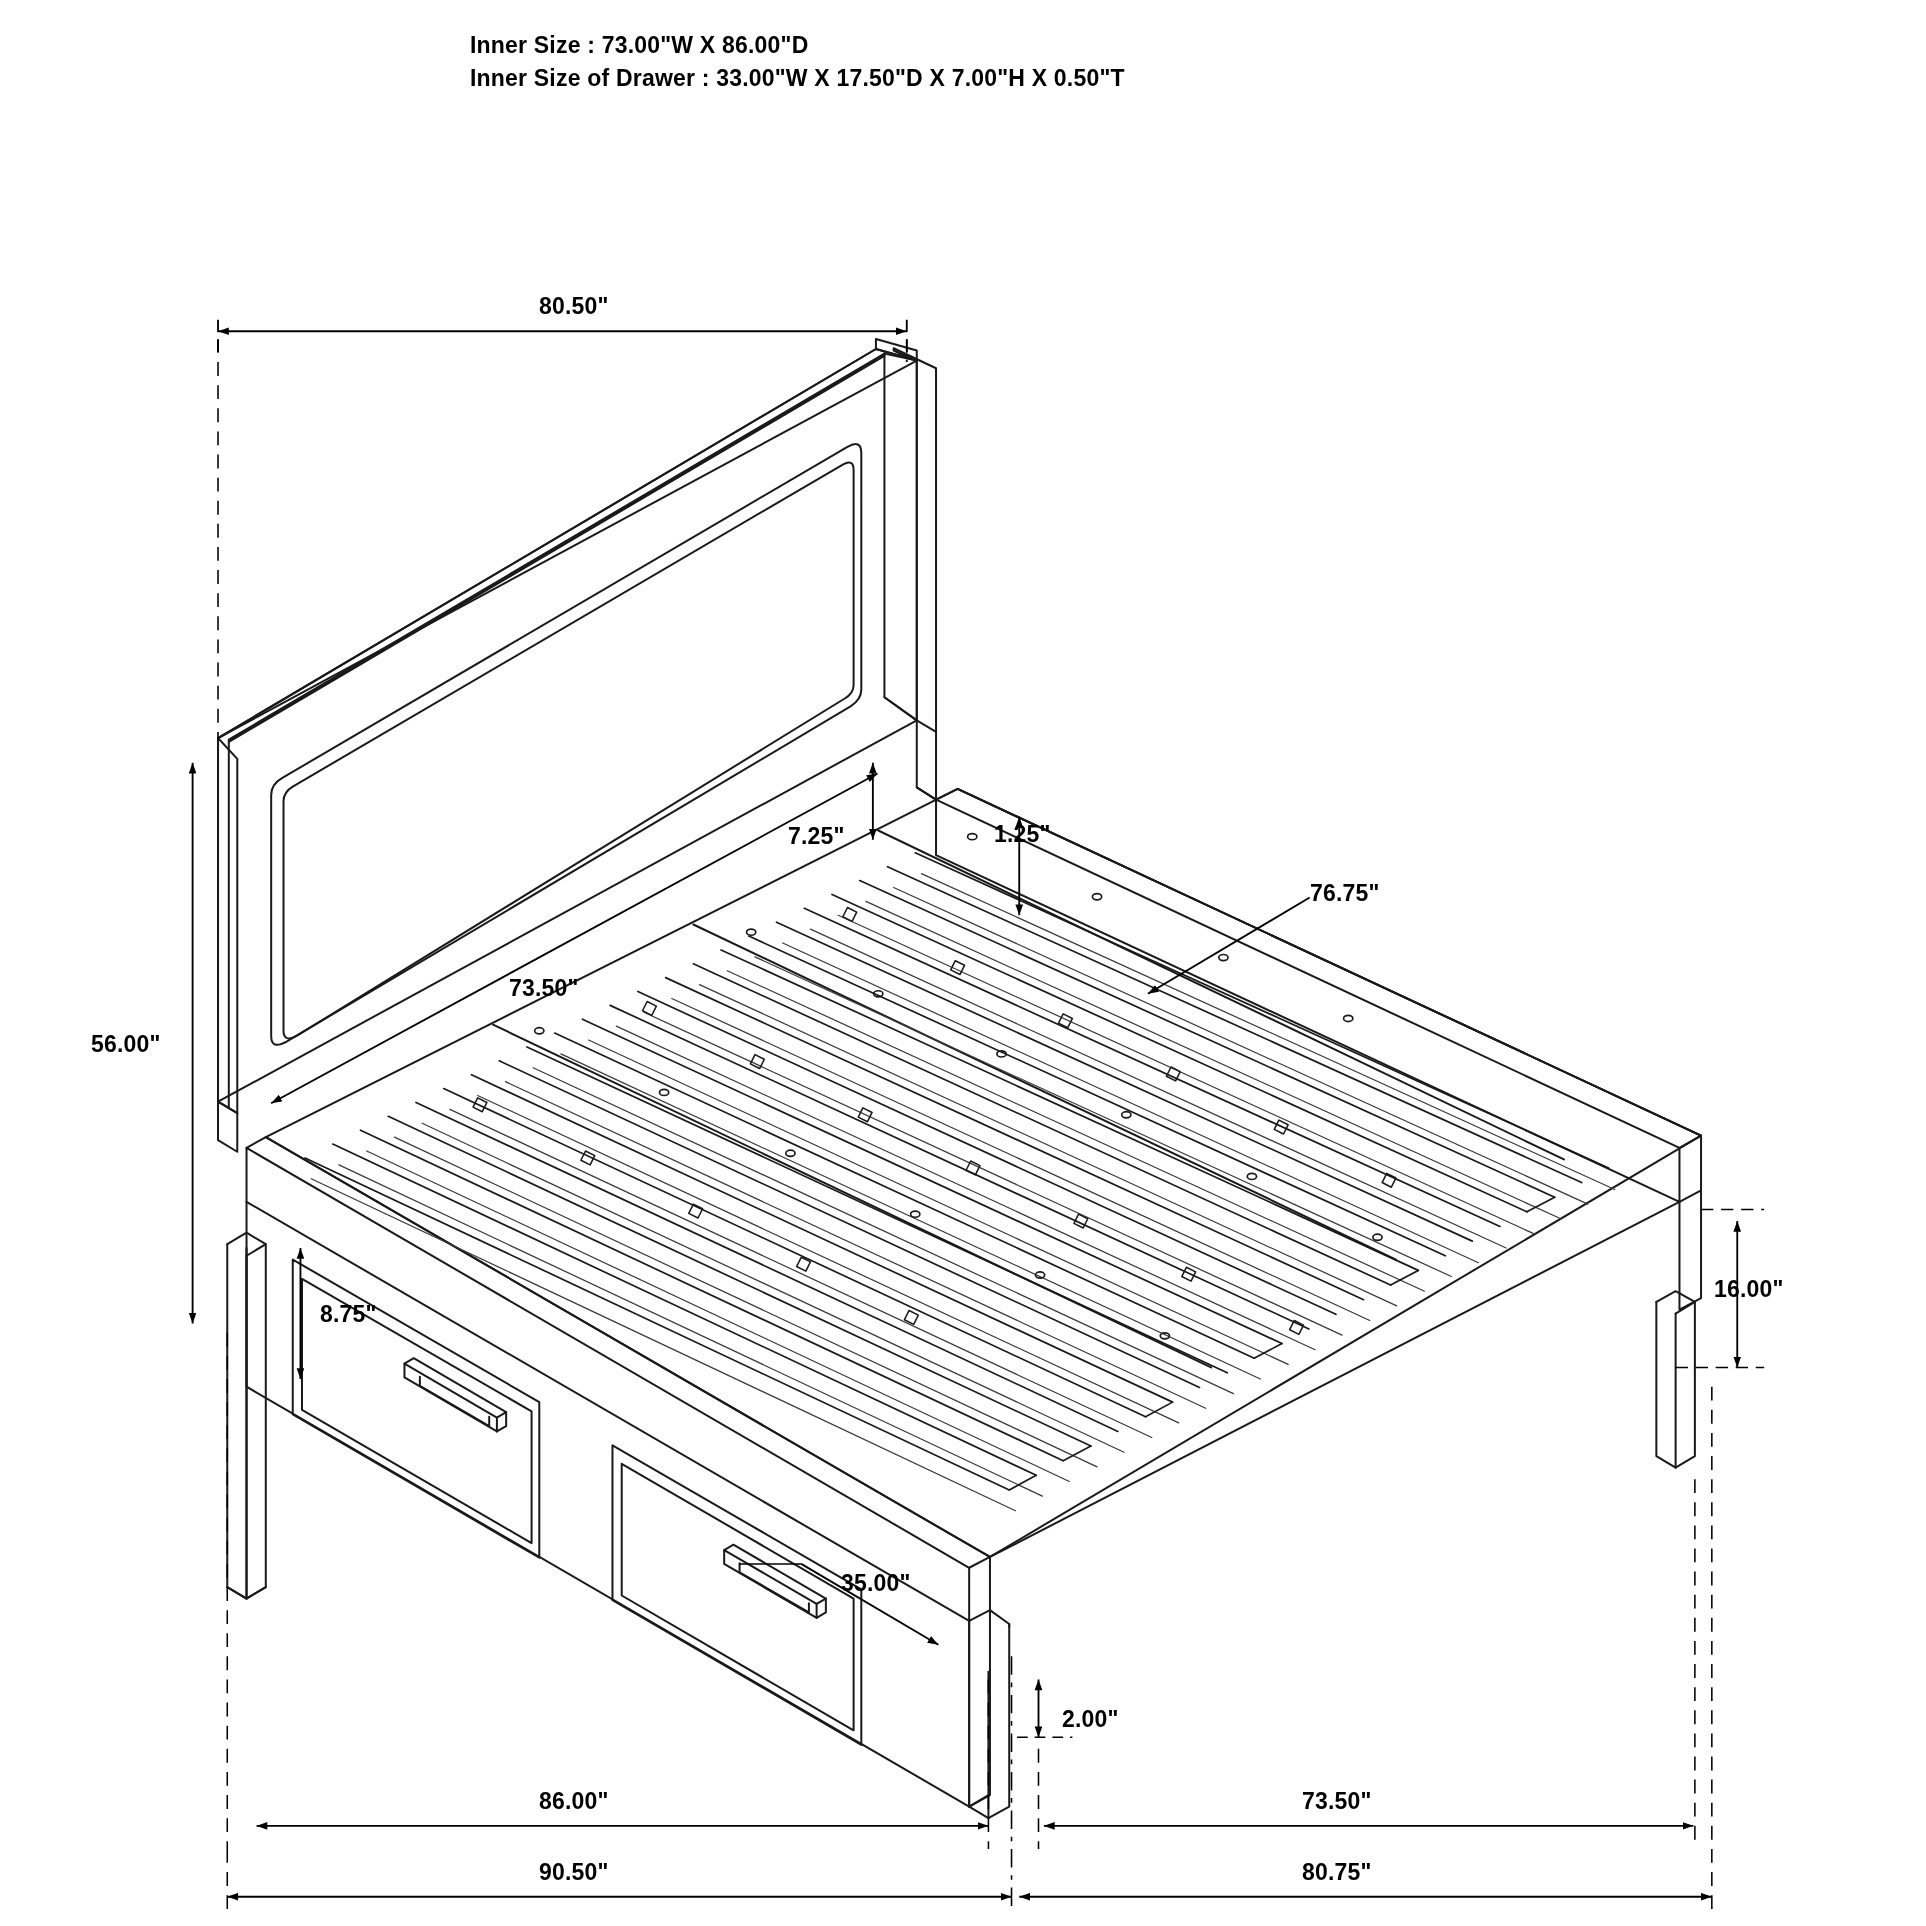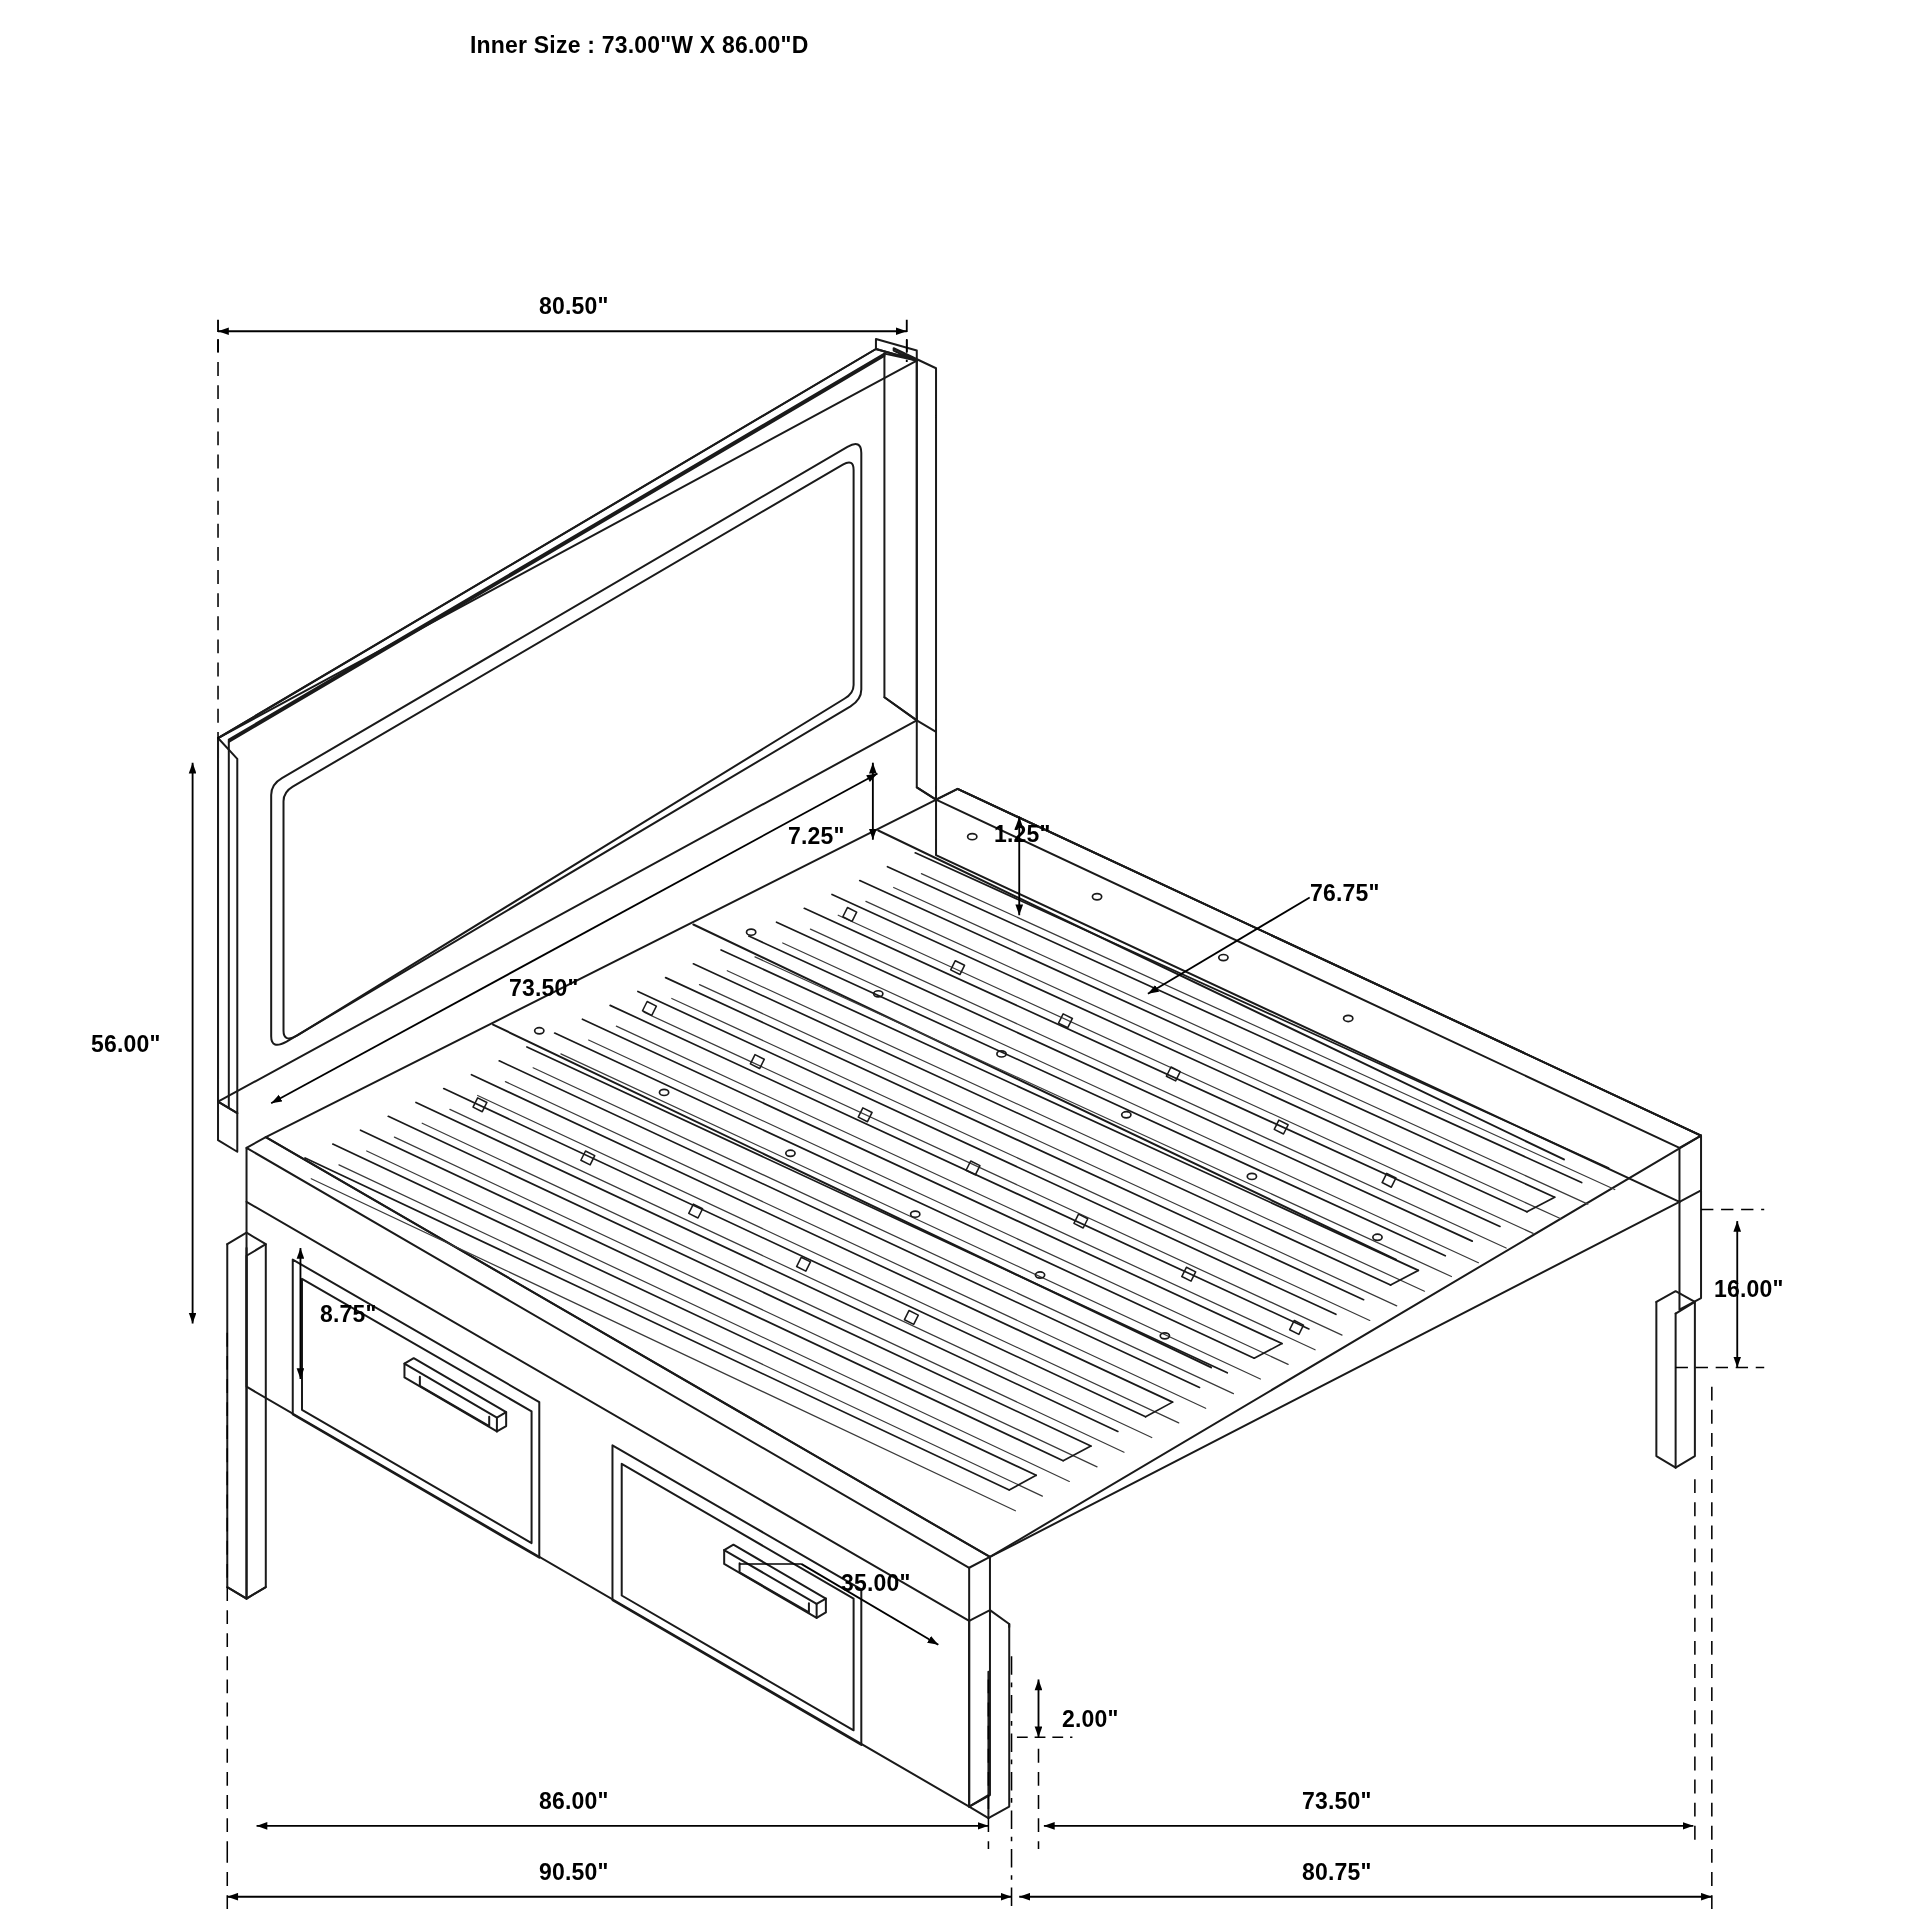--- a/index.html
+++ b/index.html
@@ -286,20 +286,21 @@
       <line x1="295" y1="2462" x2="1313" y2="2462" marker-start="url(#arrStart)" marker-end="url(#arrEnd)"></line>
 
       <line x1="1323" y1="2462" x2="2222" y2="2462" marker-start="url(#arrStart)" marker-end="url(#arrEnd)"></line>
       <line x1="295" y1="2400" x2="295" y2="2478" stroke-dasharray="18 12" stroke-width="2"></line>
       <line x1="2222" y1="1800" x2="2222" y2="2478" stroke-dasharray="18 12" stroke-width="2"></line>
     </g>
   </svg>
 
   <div class="note-block">
     <div>Inner Size : 73.00"W X 86.00"D</div>
+    <div>Inner Size of Drawer : 33.00"W X 17.50"D X 7.00"H X 0.50"T</div>
   </div>
 
   <div class="dim-label" style="left:539px;  top:293px;">80.50"</div>
   <div class="dim-label" style="left:91px;  top:1031px;">56.00"</div>
   <div class="dim-label" style="left:788px; top:823px;">7.25"</div>
   <div class="dim-label" style="left:994px; top:821px;">1.25"</div>
   <div class="dim-label" style="left:509px;  top:975px;">73.50"</div>
   <div class="dim-label" style="left:1310px; top:880px;">76.75"</div>
   <div class="dim-label" style="left:320px;  top:1301px;">8.75"</div>
   <div class="dim-label" style="left:1714px; top:1276px;">16.00"</div>

